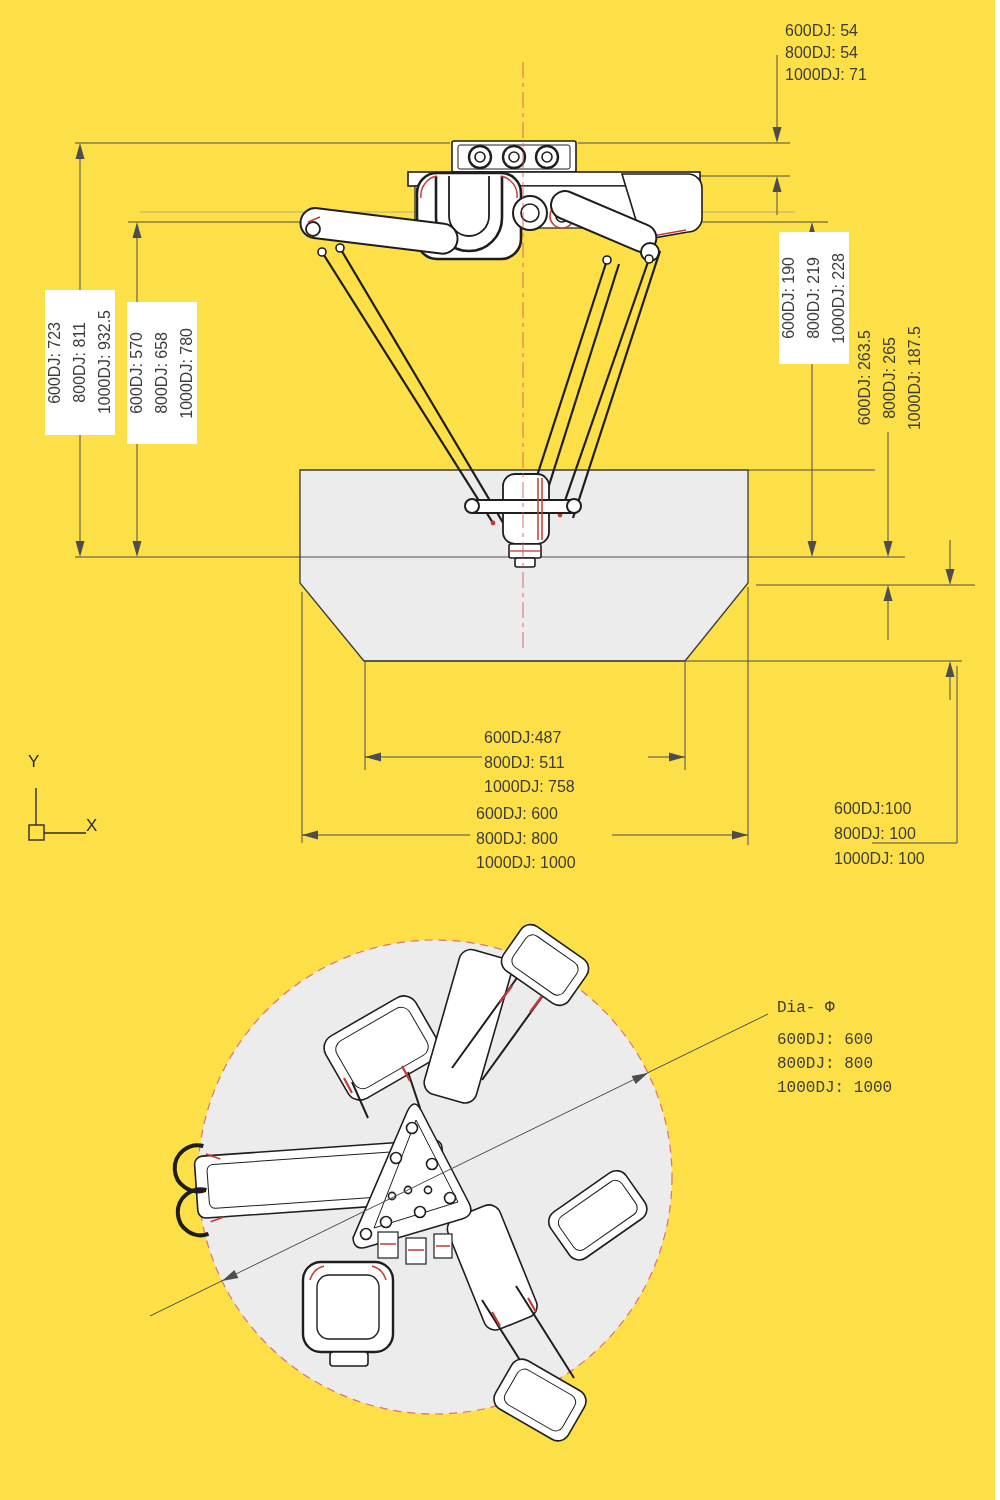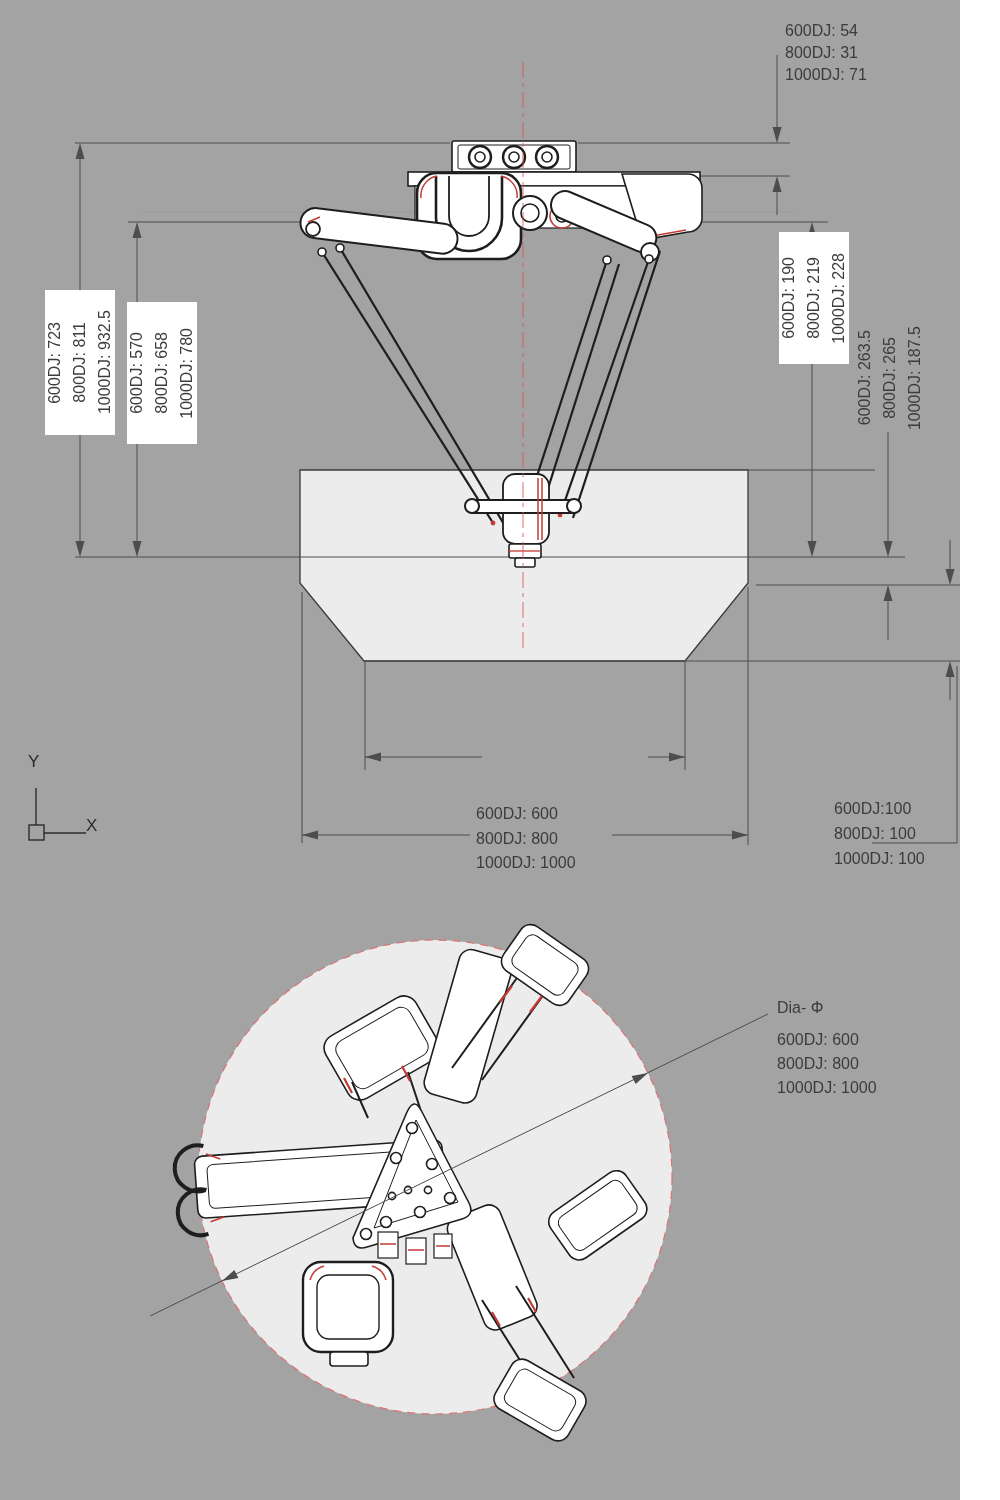--- a/index.html
+++ b/index.html
@@ -1,17 +1,17 @@
 <!DOCTYPE html>
 <html><head>
 <meta charset="utf-8">
 <style>
   html,body{margin:0;padding:0;background:#fff;}
-  #canvas{position:relative;width:960px;height:1500px;background:#a3a3a3;overflow:hidden;
-          font-family:"Liberation Sans",sans-serif;}
+  #canvas{position:relative;width:960px;height:1500px;background:#fde047;overflow:hidden;
+          font-family:"Liberation Sans",sans-serif;padding-left:35px;}
   #drawing{position:absolute;left:0;top:0;}
   .lbl{position:absolute;font-size:16px;line-height:22px;color:#3c3c3c;white-space:nowrap;}
   .vgroup{position:absolute;display:flex;flex-direction:row;gap:7px;align-items:center;justify-content:center;}
   .vgroup.bg{background:#fff;padding:0 1px;}
   .vcol{writing-mode:vertical-lr;transform:rotate(180deg);font-size:16px;color:#3c3c3c;white-space:nowrap;}
   .hrow{display:block;}
   .axis-letter{position:absolute;font-size:17px;color:#2b2b2b;}
   .dia-title{margin-bottom:8px;}
 </style>
 </head>
@@ -227,21 +227,21 @@
 
   <g>
     <path d="M150 1316 L768 1014" stroke="#4d4d4d" stroke-width="1" fill="none"></path>
     <polygon points="648,1073 635.6,1084 631.6,1076" fill="#4d4d4d"></polygon>
     <polygon points="222,1281 234.4,1270 238.4,1278" fill="#4d4d4d"></polygon>
   </g>
 </svg>
 
 <div class="lbl" style="left:785px;top:20px;">
   <span class="hrow">600DJ: 54</span>
-  <span class="hrow">800DJ: 31</span>
+  <span class="hrow">800DJ: 54</span>
   <span class="hrow">1000DJ: 71</span>
 </div>
 
 <div class="vgroup bg" style="left:45px;top:290px;height:145px;">
   <span class="vcol">600DJ: 723</span>
   <span class="vcol">800DJ: 811</span>
   <span class="vcol">1000DJ: 932.5</span>
 </div>
 
 <div class="vgroup bg" style="left:127px;top:302px;height:142px;">
@@ -255,36 +255,41 @@
   <span class="vcol">800DJ: 219</span>
   <span class="vcol">1000DJ: 228</span>
 </div>
 
 <div class="vgroup" style="left:856px;top:318px;height:120px;">
   <span class="vcol">600DJ: 263.5</span>
   <span class="vcol">800DJ: 265</span>
   <span class="vcol">1000DJ: 187.5</span>
 </div>
 
+<div class="lbl" style="left:484px;top:726px;line-height:24.5px;">
+  <span class="hrow">600DJ:487</span>
+  <span class="hrow">800DJ: 511</span>
+  <span class="hrow">1000DJ: 758</span>
+</div>
 
 <div class="lbl" style="left:476px;top:802px;line-height:24.5px;">
   <span class="hrow">600DJ: 600</span>
   <span class="hrow">800DJ: 800</span>
   <span class="hrow">1000DJ: 1000</span>
 </div>
 
 <div class="lbl" style="left:834px;top:764px;line-height:25px;margin-top:32px;">
   <span class="hrow">600DJ:100</span>
   <span class="hrow">800DJ: 100</span>
   <span class="hrow">1000DJ: 100</span>
 </div>
 
 <span class="axis-letter" style="left:28px;top:752px;">Y</span>
 <span class="axis-letter" style="left:86px;top:816px;">X</span>
 
-<div class="lbl" style="left:777px;top:996px;line-height:24px;">
+<div class="lbl" style="left:777px;top:996px;line-height:24px;font-family:Liberation Mono, monospace;">
   <span class="hrow dia-title">Dia- Φ</span>
   <span class="hrow">600DJ: 600</span>
   <span class="hrow">800DJ: 800</span>
   <span class="hrow">1000DJ: 1000</span>
 </div>
 
 </div>
 
 </body></html>

